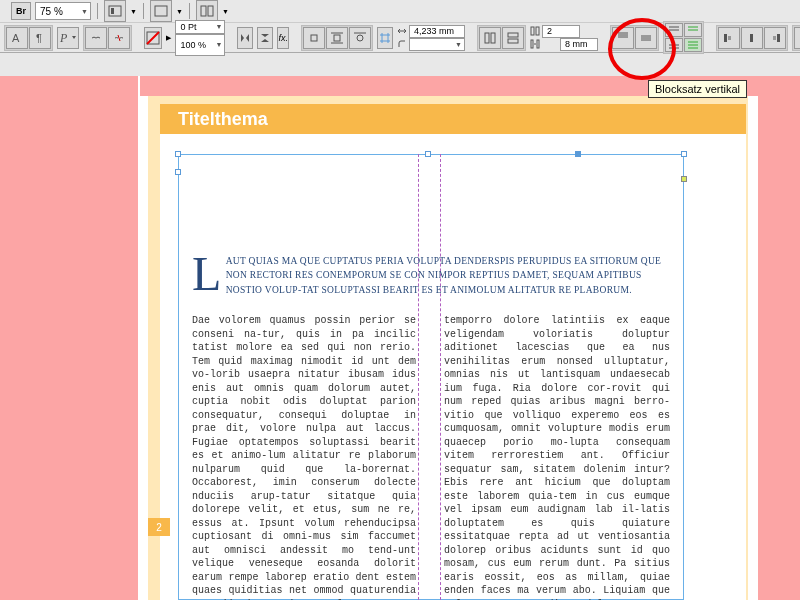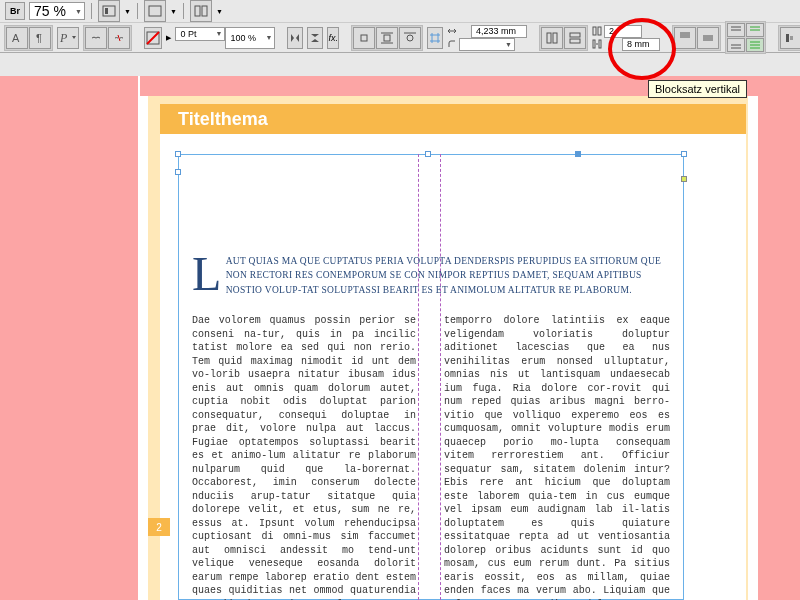--- a/index.html
+++ b/index.html
@@ -1,22 +1,22 @@
 <!DOCTYPE html>
 <html><head>
 <meta charset="utf-8">
 <style>
 *{margin:0;padding:0;box-sizing:border-box}
 body{font-family:Arial,sans-serif;background:#e8e8e8;width:800px;height:600px;overflow:hidden;position:relative}
 .toolbar{background:#e8e8e8;border-bottom:1px solid #aaa}
-.tb-row{display:flex;align-items:center;padding:2px 5px;gap:4px;height:22px}
+.tb-row{display:flex;align-items:center;padding:2px 11px;gap:4px;height:22px}
 .tb-row2{height:30px;padding:4px;border-top:1px solid #ccc}
 .tb-btn{width:20px;height:18px;background:#ddd;border:1px solid #999;display:flex;align-items:center;justify-content:center;font-size:9px;cursor:pointer}
 .tb-sep{width:1px;height:16px;background:#999;margin:0 2px}
-.tb-dropdown{height:18px;background:#fff;border:1px solid #999;font-size:14px;padding:0 14px 0 4px;position:relative;display:flex;align-items:center}
+.tb-dropdown{height:18px;background:#fff;border:1px solid #999;font-size:10px;padding:0 14px 0 4px;position:relative;display:flex;align-items:center}
 .tb-dropdown::after{content:"▼";position:absolute;right:2px;font-size:7px;color:#555}
 .tb-input{height:18px;background:#fff;border:1px solid #999;font-size:10px;padding:0 4px;display:flex;align-items:center}
 .tb-group{display:flex;gap:1px;padding:1px;border:1px solid #bbb;background:#d0d0d0}
 .tb-ico{width:22px;height:22px;background:#ddd;border:1px solid #999;display:flex;align-items:center;justify-content:center;cursor:pointer}
 svg{display:block}
 .circle{position:absolute;left:608px;top:18px;width:68px;height:62px;border:4px solid #e00;border-radius:50%;pointer-events:none;z-index:10}
 .tooltip{position:absolute;left:648px;top:80px;background:#ffffe1;border:1px solid #333;padding:2px 6px;font-size:11px;z-index:11}
 .workspace{position:absolute;top:76px;left:0;right:0;bottom:0;background:#fca5a5}
 .ruler-gap{position:absolute;left:138px;top:0;width:2px;bottom:0;background:#fff}
 .page-bg{position:absolute;left:138px;top:20px;width:620px;bottom:0;background:#fff}
@@ -101,21 +101,21 @@
         </div>
   </div>
   <div class="tb-sep"></div>
   <div class="tb-ico">
         <svg width="16" height="16">
           <rect x="2" y="2" width="12" height="12" fill="none" stroke="#555"></rect>
           <line x1="2" y1="14" x2="14" y2="2" stroke="#e00" stroke-width="2"></line>
         </svg>
       </div>
   <div style="font-size:7px">▶</div>
-  <div style="display:flex;flex-direction:row;gap:0">
+  <div style="display:flex;flex-direction:column;gap:0">
     <div class="tb-dropdown" style="width:50px;height:14px;font-size:9px">0 Pt</div>
     <div class="tb-dropdown" style="width:50px;height:22px;font-size:9px">100 %</div>
   </div>
   <div class="tb-sep"></div>
   <div class="tb-ico">
         <svg width="14" height="14">
           <path d="M3 3 l0 8 l3 -4z M11 3 l0 8 l-3 -4z" fill="#555"></path>
         </svg>
       </div>
   <div class="tb-ico">
@@ -144,21 +144,21 @@
             <line x1="1" y1="2" x2="13" y2="2" stroke="#555"></line>
           </svg>
         </div>
   </div>
   <div class="tb-ico">
         <svg width="14" height="14">
           <path d="M2 4 l10 0 M4 2 l0 10 M2 10 l10 0 M10 2 l0 10" stroke="#5a9ad8" fill="none"></path>
         </svg>
       </div>
   <div style="display:flex;flex-direction:column;gap:0">
-    <div style="display:flex;align-items:center;gap:14px">
+    <div style="display:flex;align-items:center;gap:2px">
           <svg width="10" height="10">
             <path d="M1 5 l8 0 m-2 -2 l2 2 l-2 2 m-4 -4 l-2 2 l2 2" stroke="#555" fill="none"></path>
           </svg>
           <div class="tb-input" style="width:56px;height:13px;font-size:9px">4,233 mm</div>
         </div>
     <div style="display:flex;align-items:center;gap:2px">
           <svg width="10" height="10">
             <path d="M2 8 l0 -4 a2 2 0 0 1 2 -2 l4 0" stroke="#555" fill="none"></path>
           </svg>
           <div class="tb-dropdown" style="width:56px;height:13px"></div>

